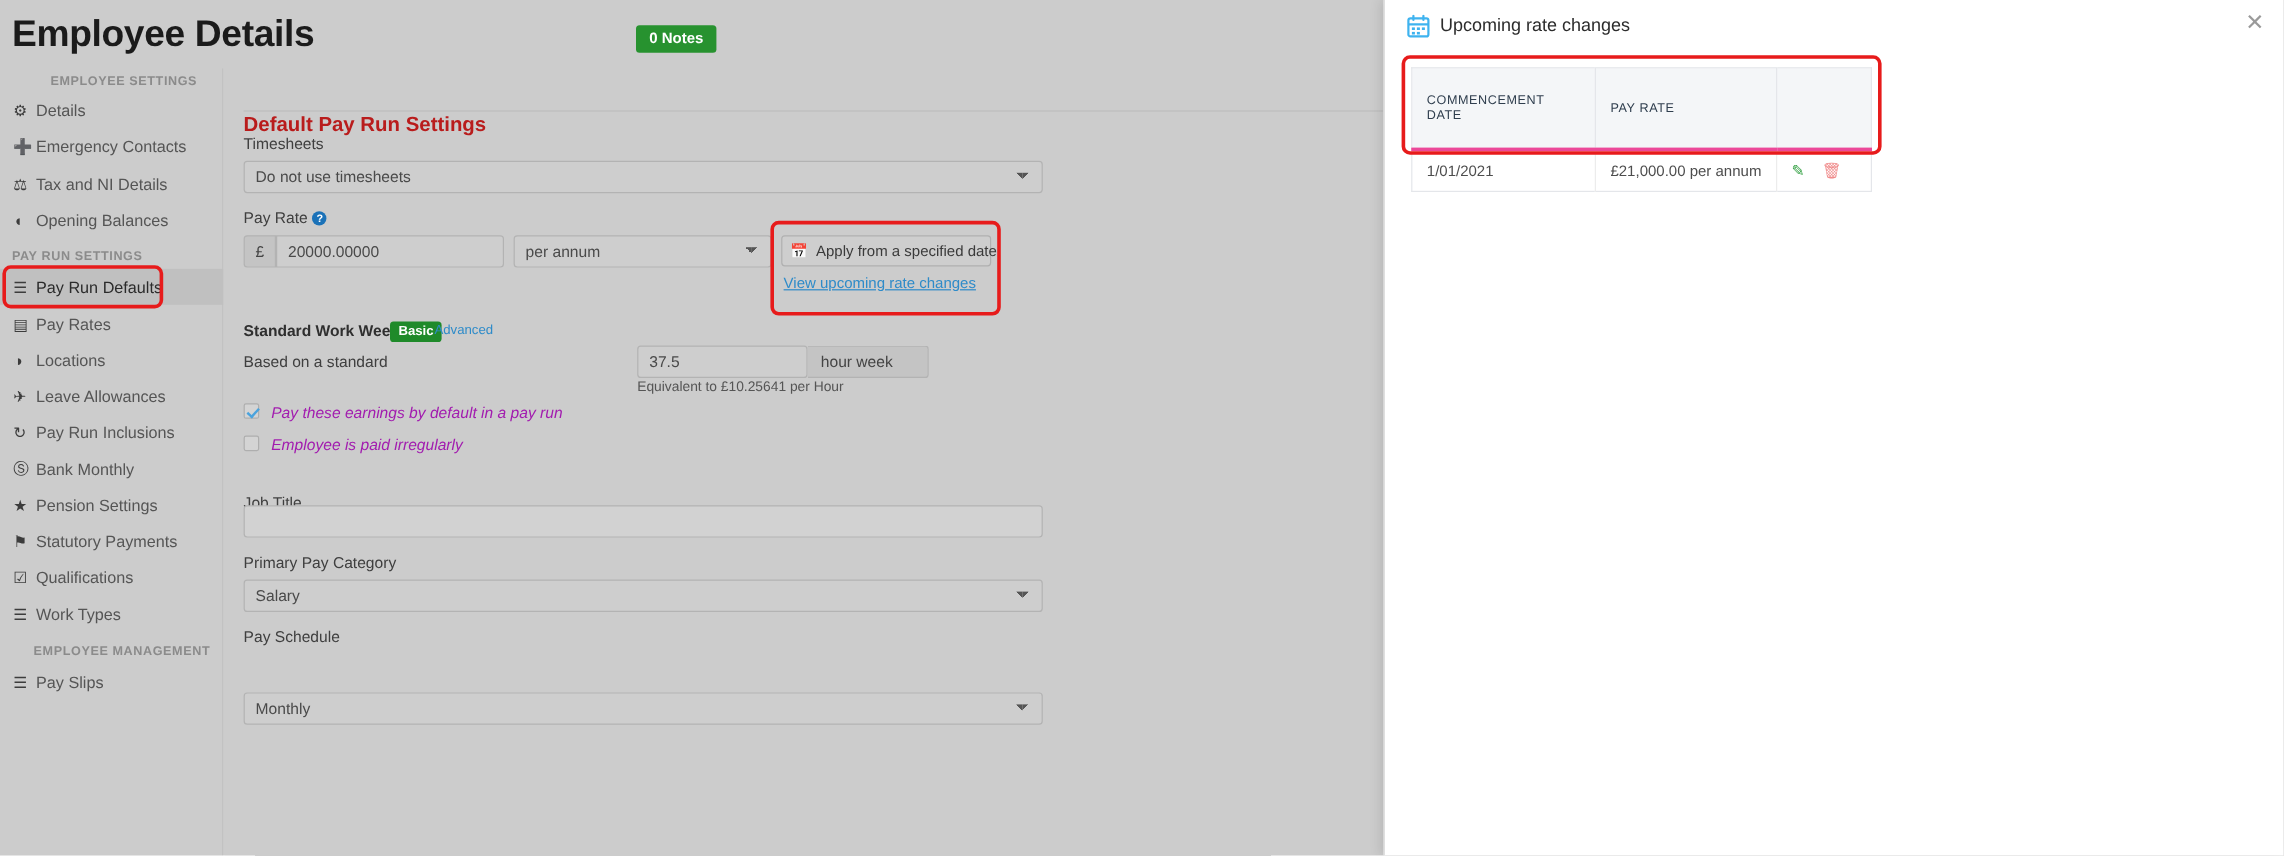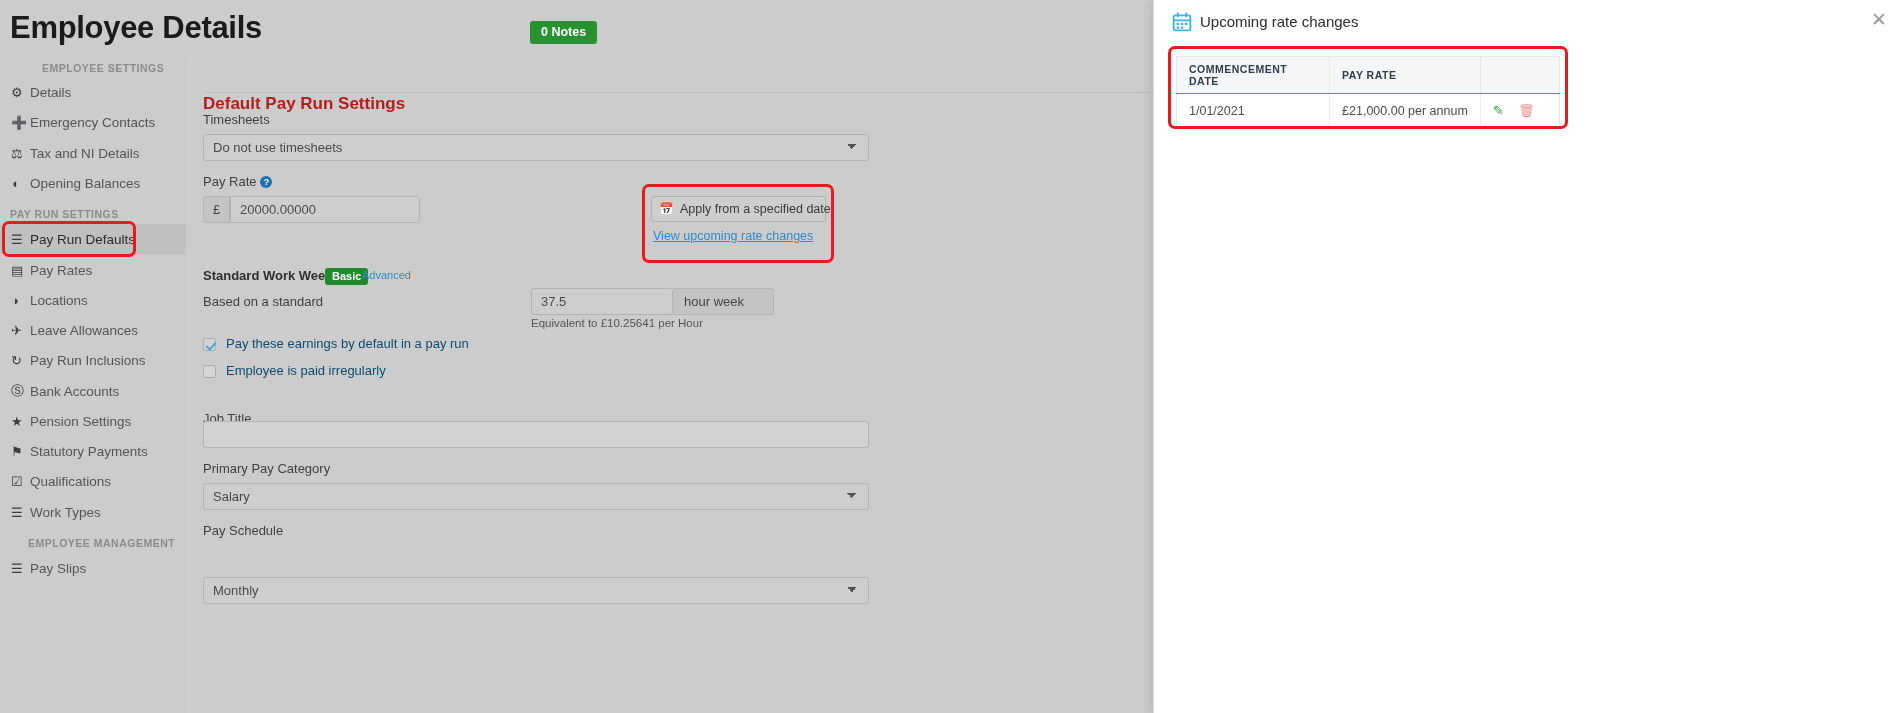--- a/index.html
+++ b/index.html
@@ -224,24 +224,25 @@
     position: absolute;
     left: 361px; top: 269px;
     font-size: 11px;
     color: #2e8bc9;
     cursor: pointer;
   }
 
   .cbrow {
     position: absolute;
     display: flex;
-    align-items: flex-end;
-    font-size: 13px;
-    color: #0c4a6e;
-    cursor: pointer;
+    align-items: flex-start;
+    font-size: 13px;
+    color: #a21caf;
+    cursor: pointer;
+    font-style: italic;
   }
   .cbox {
     width: 13px; height: 13px;
     border: 1px solid #aeaeae;
     background: #d4d4d4;
     border-radius: 2px;
     margin-right: 10px;
     position: relative;
     flex: 0 0 13px;
   }
@@ -313,25 +314,25 @@
     width: 384px;
     border-collapse: collapse;
     font-size: 12.5px;
     background: #ffffff;
     border: 1px solid #e4e6ea;
   }
   .rate-table th {
     background: #f4f6f8;
     color: #2f3e4e;
     font-size: 10.5px;
-    font-weight: 700;
+    font-weight: 400;
     letter-spacing: 0.5px;
     text-align: left;
-    padding: 6px 12px;
-    border-bottom: 1px solid #ec4899;
+    padding: 21px 12px;
+    border-bottom: 3px solid #ec4899;
   }
   .rate-table td {
     padding: 9px 12px;
     color: #4d4d4d;
     font-size: 12.5px;
     border-right: 1px solid #ececec;
     background: #ffffff;
     white-space: nowrap;
   }
   .rate-table td.actions {
@@ -403,21 +404,21 @@
     <div class="sb-item" style="top:258px">
       <span class="ico">✈</span>
       <span>Leave Allowances</span>
       </div>
     <div class="sb-item" style="top:288px">
       <span class="ico">↻</span>
       <span>Pay Run Inclusions</span>
       </div>
     <div class="sb-item" style="top:319px">
       <span class="ico">Ⓢ</span>
-      <span>Bank Accounts</span>
+      <span>Bank Monthly</span>
       </div>
     <div class="sb-item" style="top:349px">
       <span class="ico">★</span>
       <span>Pension Settings</span>
       </div>
     <div class="sb-item" style="top:379px">
       <span class="ico">⚑</span>
       <span>Statutory Payments</span>
       </div>
     <div class="sb-item" style="top:409px">
@@ -442,20 +443,23 @@
     <div class="field-label" style="left:16px; top:55px">Timesheets</div>
     <select class="inp" style="left:16px; top:77px; width:666px; height:27px;">
       <option>Do not use timesheets</option>
     </select>
 
     <div class="field-label" style="left:16px; top:117px">
       <span>Pay Rate</span><span class="help-dot">?</span>
     </div>
     <div class="prefix-box" style="left:16px; top:139px; width:27px; height:27px;">£</div>
     <input class="inp" style="left: 43px; top: 139px; width: 190px; height: 27px; border-radius: 0px 3px 3px 0px;" value="20000.00000">
+    <select class="inp" style="left:241px; top:139px; width:215px; height:27px;">
+      <option>per annum</option>
+    </select>
 
     <div class="btn-date" style="left:464px; top:139px;">
       <span class="cal">📅</span>
       <span>Apply from a specified date</span>
     </div>
     <div class="link" style="left:466px; top:172px;">View upcoming rate changes</div>
 
     <div class="field-label" style="left:16px; top:211px; font-weight:700; color:#2f2f2f;">Standard Work Week</div>
     <div class="badge-basic" style="left:138px; top:211px;">Basic</div>
     <div class="link-advanced" style="left:175px; top:212px;">Advanced</div>

